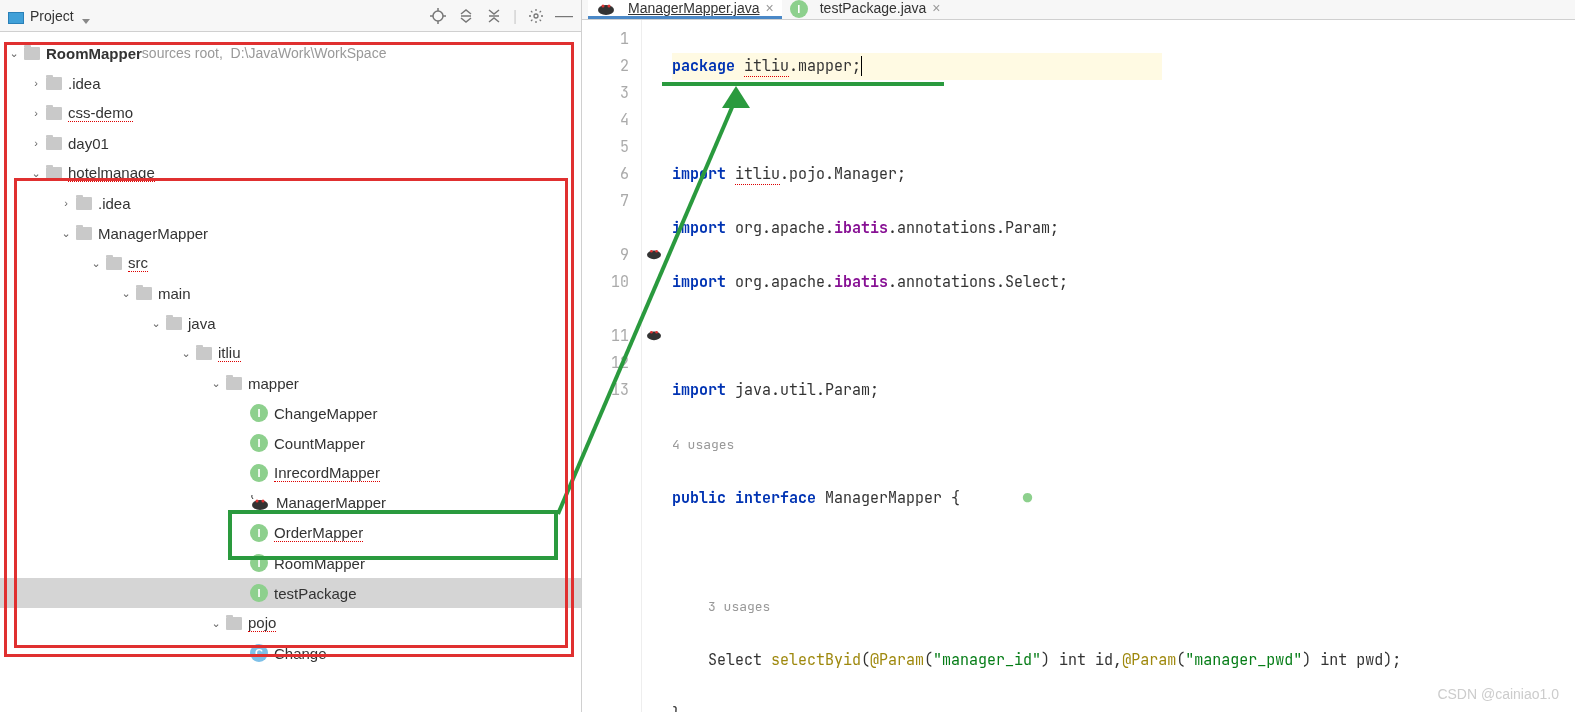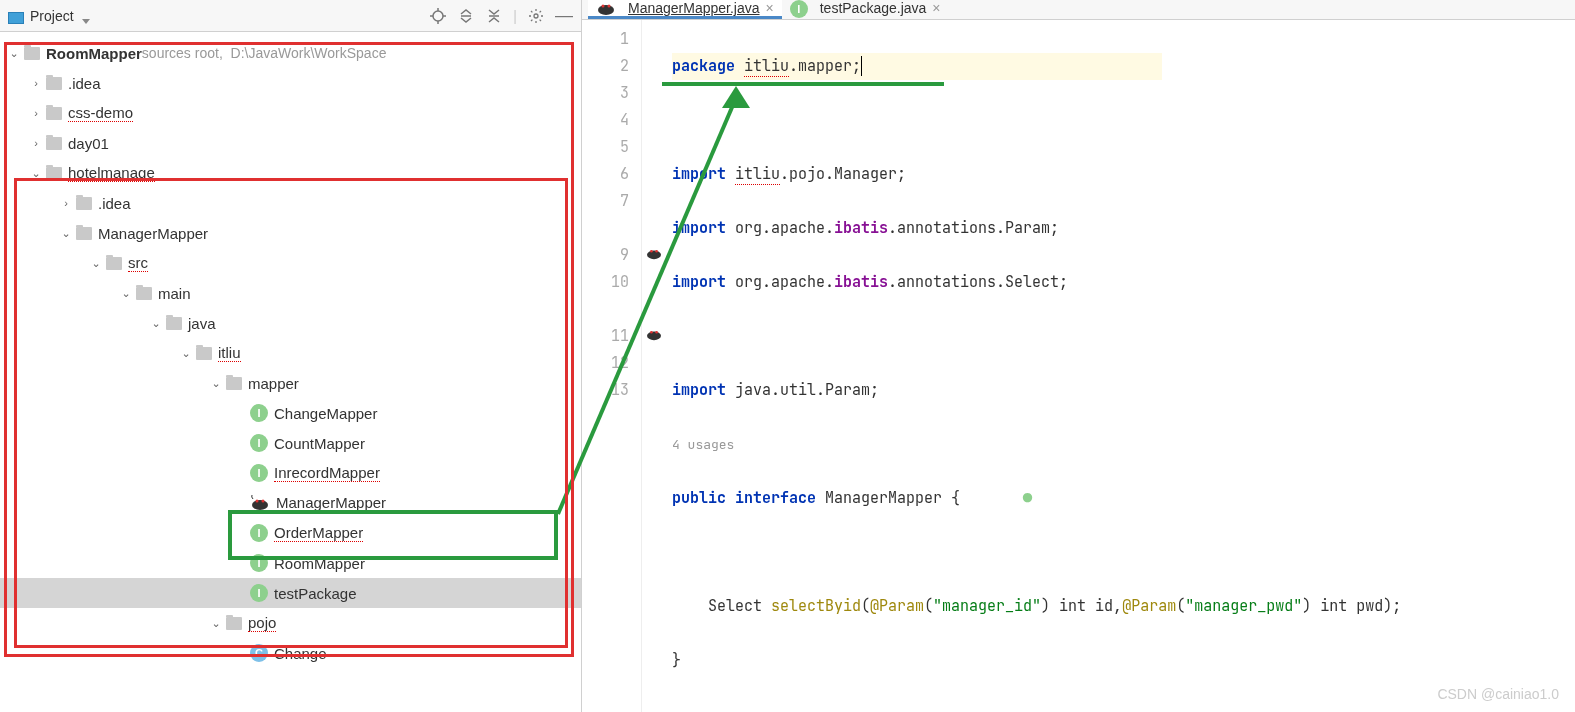--- a/index.html
+++ b/index.html
@@ -289,20 +289,21 @@
 <div class="code-line"><span class="line1-bg"><span class="kw">package</span> <span class="spell-underline">itliu</span>.<span>mapper</span>;<span class="cursor"></span></span></div>
 <div class="code-line"></div>
 <div class="code-line"><span class="kw">import</span> <span class="spell-underline">itliu</span>.pojo.Manager;</div>
 <div class="code-line"><span class="kw">import</span> <span>org.apache.</span><span class="pkg-hl">ibatis</span><span>.annotations.Param;</span></div>
 <div class="code-line"><span class="kw">import</span> <span>org.apache.</span><span class="pkg-hl">ibatis</span><span>.annotations.Select;</span></div>
 <div class="code-line"></div>
 <div class="code-line"><span class="kw">import</span> <span>java.util.Param;</span></div>
 <div class="code-line"><span class="usages">4 usages</span></div>
 <div class="code-line"><span class="kw">public</span> <span class="kw">interface</span> <span>ManagerMapper</span><span> {</span>       <span style="color:#8dd08d">●</span></div>
 <div class="code-line"></div>
+<div class="code-line">    <span class="usages">3 usages</span></div>
 <div class="code-line">    <span>Select </span><span class="annot">selectByid</span><span>(</span><span class="annot">@Param</span>(<span class="str">"manager_id"</span><span>) int id,</span><span class="annot">@Param</span>(<span class="str">"manager_pwd"</span><span>) int pwd);</span></div>
 <div class="code-line"><span>}</span></div>
       </div>
     </div>
   </div>
 </div>
 
 <div class="red-box" style="top:42px;left:4px;width:570px;height:615px"></div>
 <div class="red-box" style="top:178px;left:14px;width:554px;height:470px"></div>
 <div class="green-box" style="top:510px;left:228px;width:330px;height:50px"></div>

